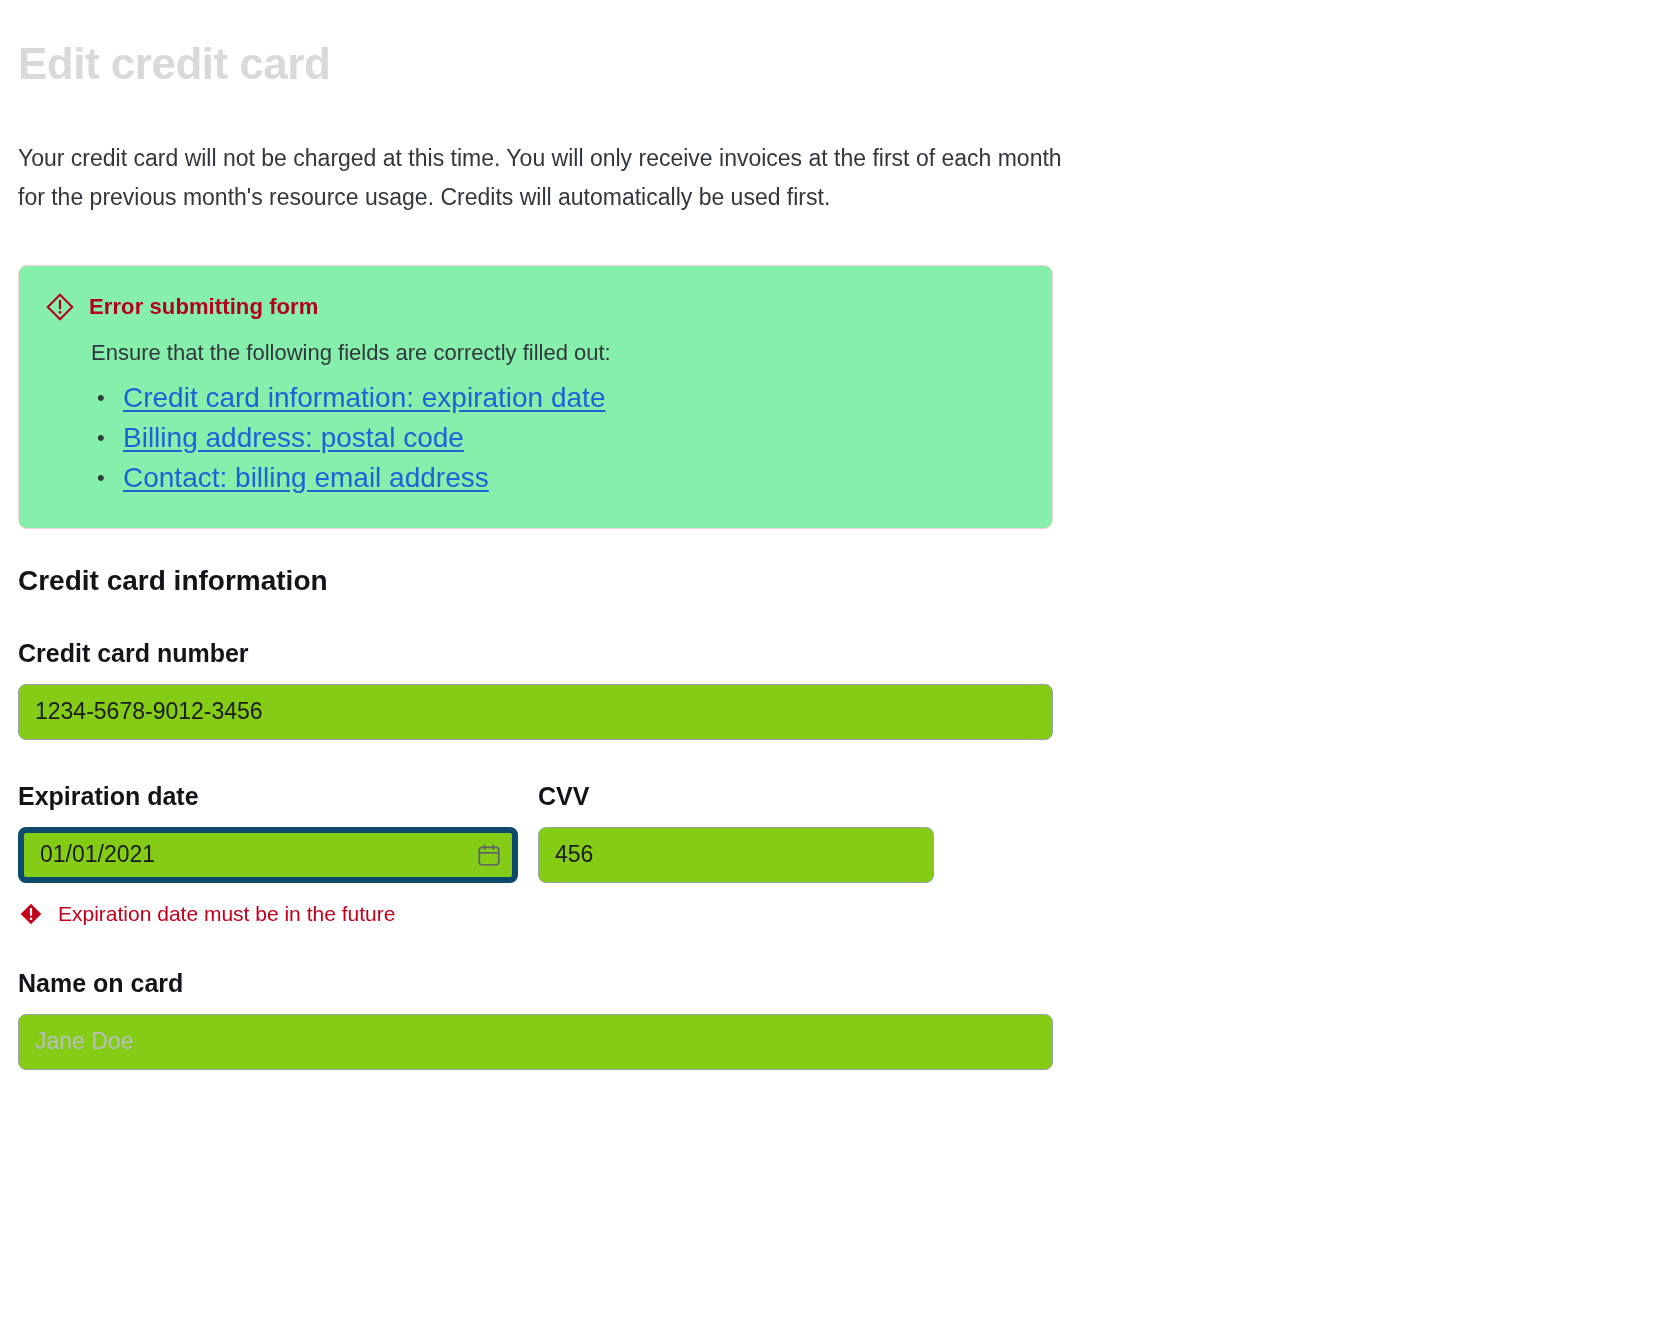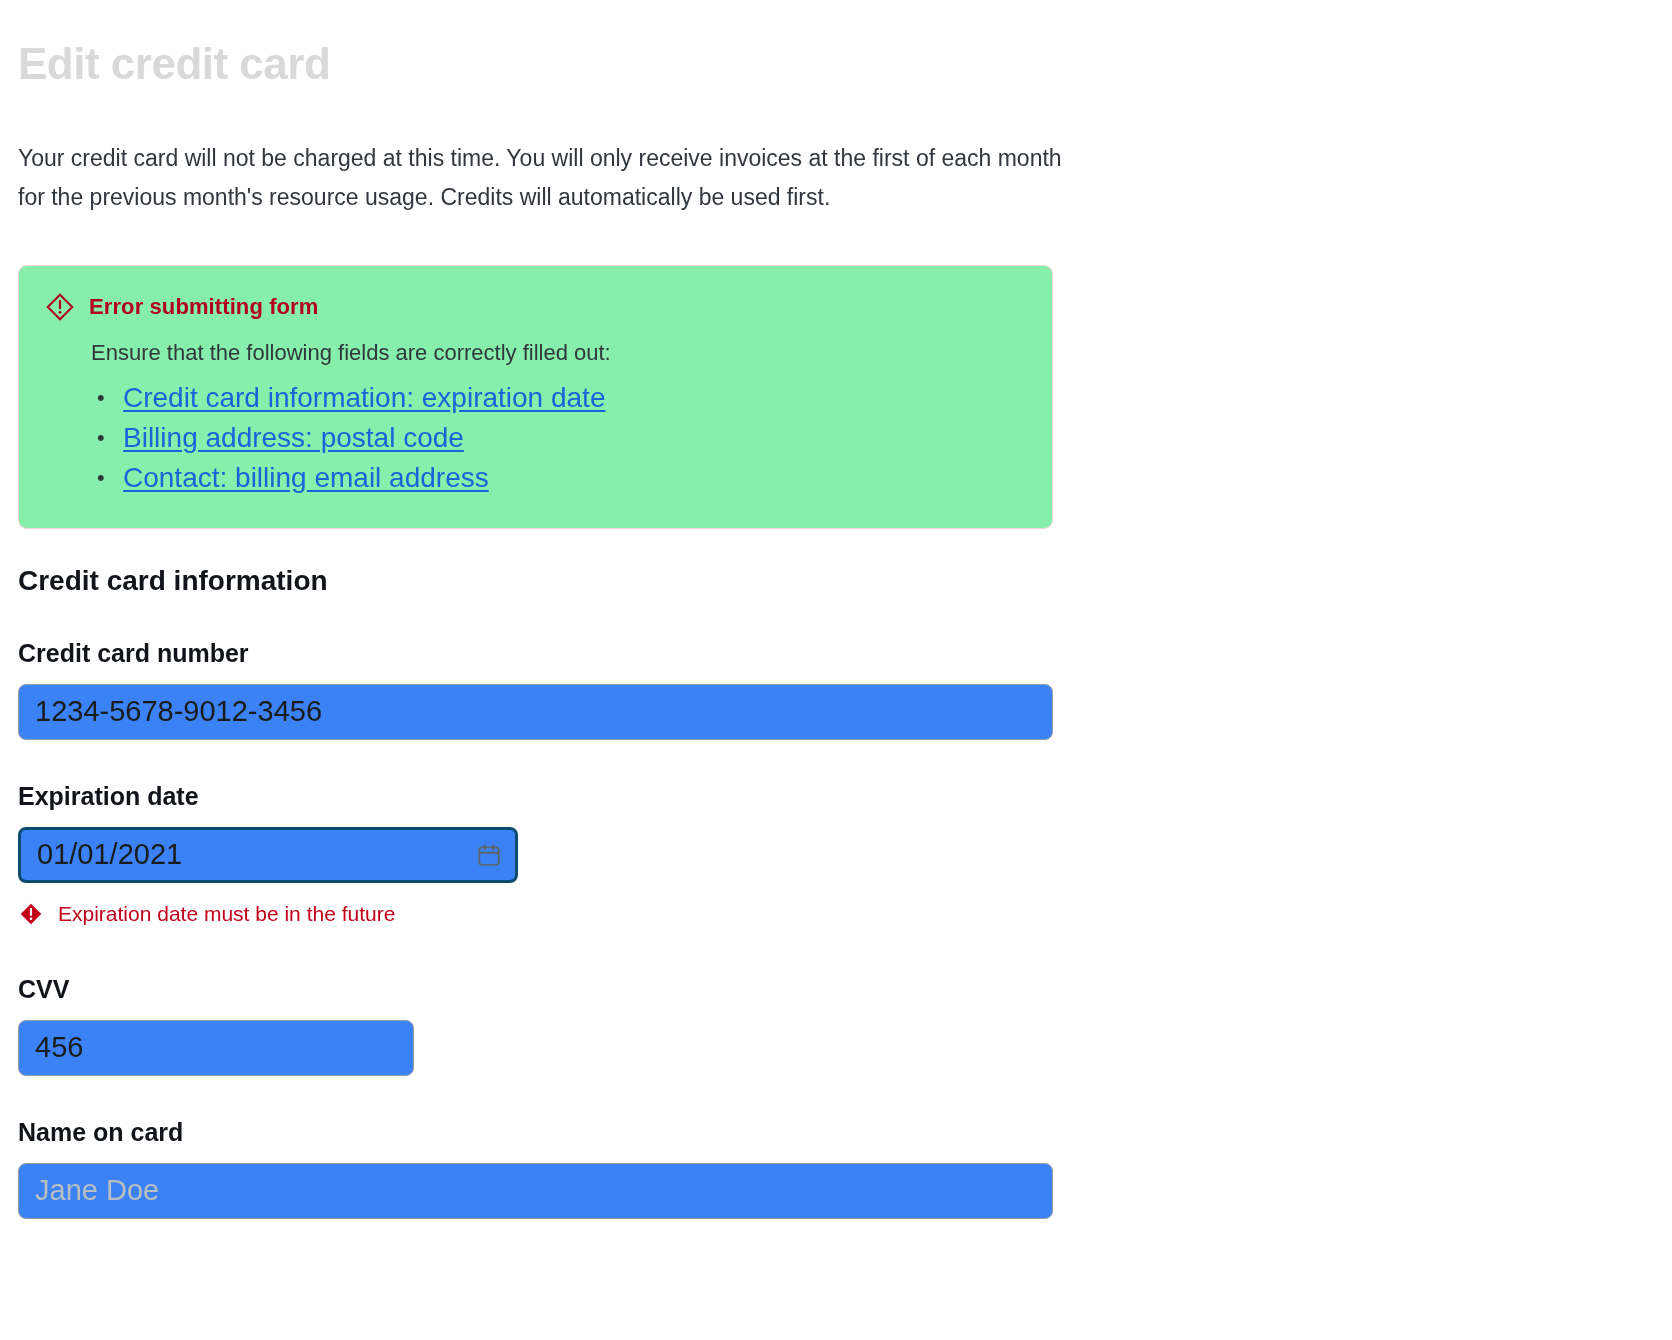--- a/index.html
+++ b/index.html
@@ -117,51 +117,50 @@
     color: #111418;
     display: block;
     margin-bottom: 16px;
   }
   .input {
     box-sizing: border-box;
     width: 1035px;
     height: 56px;
     border: 1px solid #9aa0a6;
     border-radius: 8px;
-    background: #3b82f6;
-    font-size: 29px;
+    background: #84cc16;
+    font-size: 23px;
     color: #1b1b1b;
     padding: 0 16px;
     font-family: "Liberation Sans", sans-serif;
     outline: none;
   }
   .input::placeholder {
     color: #b9bec3;
   }
   .row {
     display: flex;
-    gap: 48px;
+    gap: 20px;
     margin-top: 42px;
-    flex-direction: column;
   }
   .row .field {
     margin-top: 0;
   }
   .half {
     width: 500px;
   }
   .input.half-w {
     width: 396px;
   }
   .date-wrap {
     position: relative;
     width: 500px;
   }
   .input.error-input {
-    border: 3px solid #0c4a6e;
+    border: 6px solid #0c4a6e;
     width: 500px;
     padding-right: 56px;
   }
   .cal-icon {
     position: absolute;
     right: 16px;
     top: 50%;
     transform: translateY(-50%);
     width: 26px;
     height: 26px;

